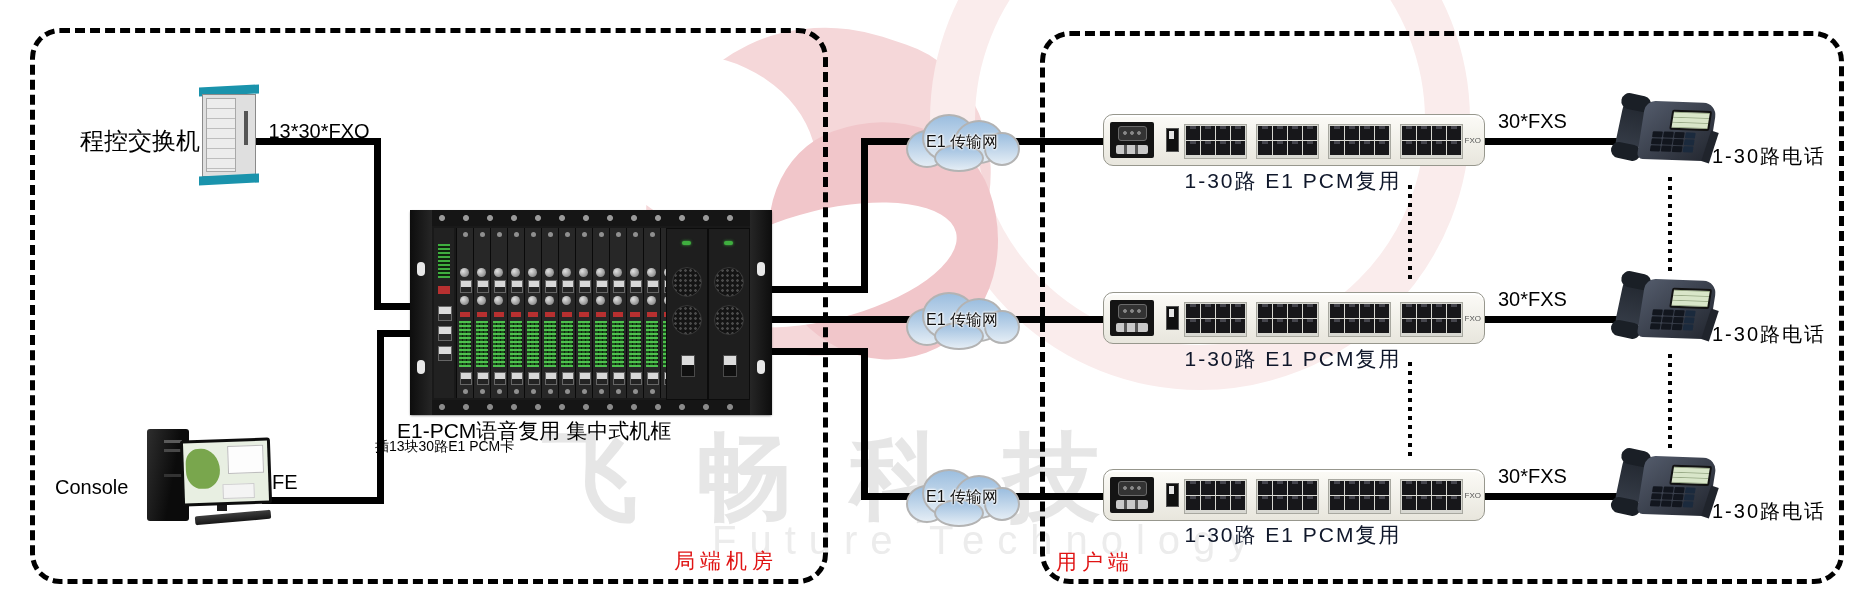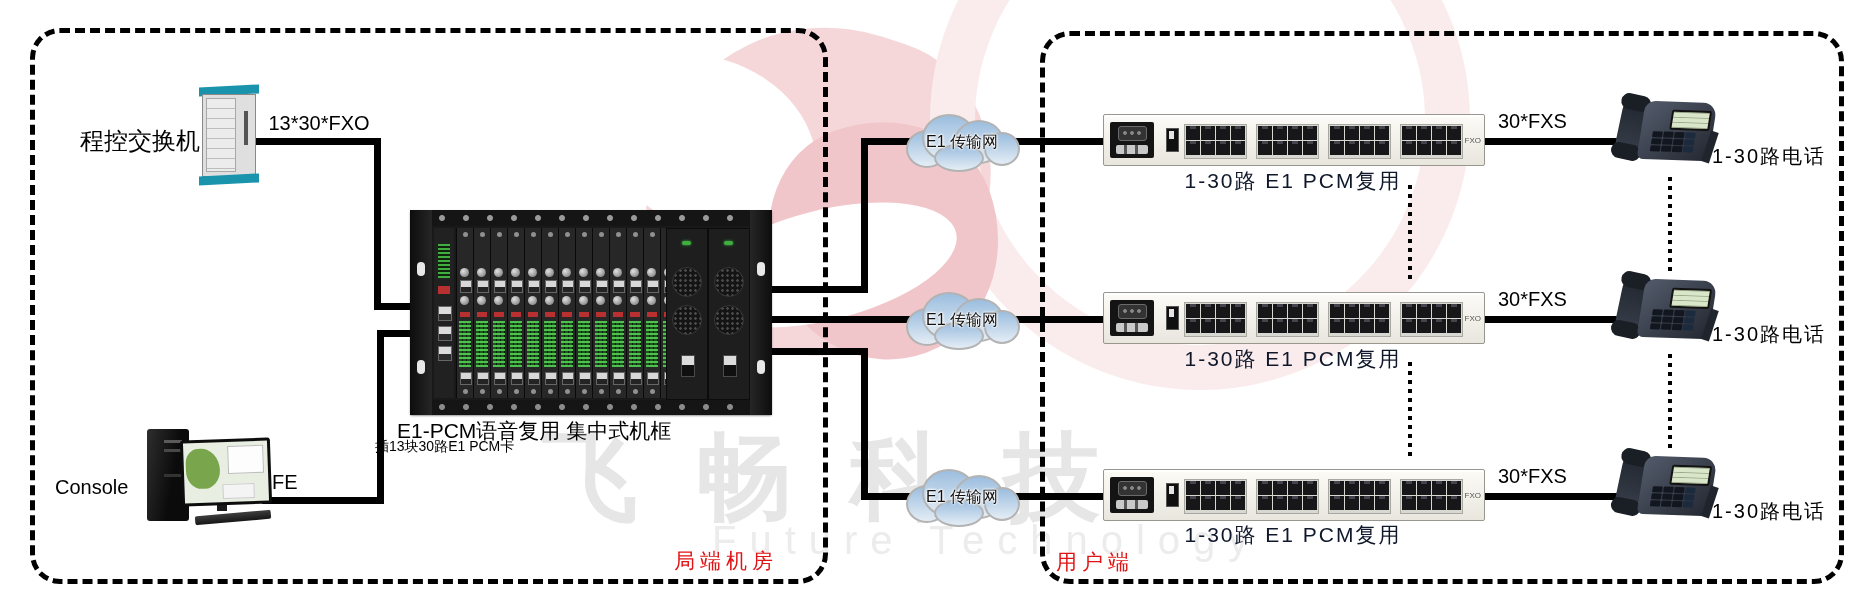--- a/index.html
+++ b/index.html
@@ -84,21 +84,21 @@
                        repeating-linear-gradient(to right,rgba(40,120,40,.6) 0 3px,transparent 3px 4px);}
   .psu{position:absolute;top:18px;width:40px;height:170px;background:#1e1e1e;border:1px solid #0c0c0c;}
   .psu1{left:256px;} .psu2{left:298px;}
   .psu i{display:block;position:absolute;}
   .psu .pwr{left:15px;top:12px;width:9px;height:4px;background:#3fae3f;border-radius:2px;box-shadow:0 0 3px #3fae3f;}
   .psu .grille{left:5px;width:28px;height:28px;border-radius:50%;border:1px solid #383838;background-color:#141414;
       background-image:radial-gradient(#4a4a4a 1px,transparent 1.6px);background-size:5px 5px;}
   .psu .g1{top:38px;} .psu .g2{top:76px;}
   .psu .sw{left:14px;top:126px;width:12px;height:20px;border:1px solid #4a4a4a;background:linear-gradient(#dcdcdc 0 45%,#101010 45%);}
   
-  .rack{position:absolute;left:1103px;width:380px;height:50px;z-index:3;border:1px solid #97978d;border-radius:2px;
+  .rack{position:absolute;left:1103px;width:380px;height:50px;z-index:3;border:1px solid #97978d;border-radius:10px;
         background:linear-gradient(#fcfbf7,#e8e6dd);box-shadow:inset 0 2px 0 #fff;}
   .rpower{position:absolute;left:6px;top:7px;width:44px;height:36px;background:#141414;border-radius:2px;}
   .rpower .iec{display:block;position:absolute;left:8px;top:4px;width:27px;height:13px;background:#333;
         border:1px solid #6a6a6a;border-radius:3px;
         background-image:radial-gradient(circle at 6px 6px,#888 1.5px,transparent 2.2px),
                          radial-gradient(circle at 13px 6px,#888 1.5px,transparent 2.2px),
                          radial-gradient(circle at 20px 6px,#888 1.5px,transparent 2.2px);}
   .rpower .tb{display:block;position:absolute;left:6px;top:23px;width:32px;height:9px;border-radius:2px;
         background:linear-gradient(90deg,#c9c9c9 0 8px,#555 8px 11px,#c9c9c9 11px 19px,#555 19px 22px,#c9c9c9 22px 32px);}
   .rswitch{position:absolute;left:62px;top:13px;width:11px;height:22px;background:#101010;border:1px solid #555;}
@@ -167,21 +167,21 @@
 <div class="dots" style="left:1668px;top:177px;height:95px;"></div>
 <div class="dots" style="left:1408px;top:362px;height:98px;"></div>
 <div class="dots" style="left:1668px;top:354px;height:95px;"></div>
 
 <div class="lbl" style="left:80px;top:125px;font-size:24px;">程控交换机</div>
 <div class="cabinet">
   <div class="cab-top"></div>
   <div class="cab-body"></div>
   <div class="cab-bot"></div>
 </div>
-<div class="lbl" style="left:258px;top:112px;width:122px;font-size:20px;text-align:center;">13*30*FXO</div>
+<div class="lbl" style="left:258px;top:120px;width:122px;font-size:20px;text-align:center;">13*30*FXO</div>
 
 <div class="lbl" style="left:55px;top:476px;font-size:20px;">Console</div>
 <div class="console">
   <div class="tower"></div>
   <div class="monitor">
     <div class="screen">
       <div class="g1"></div>
       <div class="w1"></div>
       <div class="w2"></div>
     </div>

